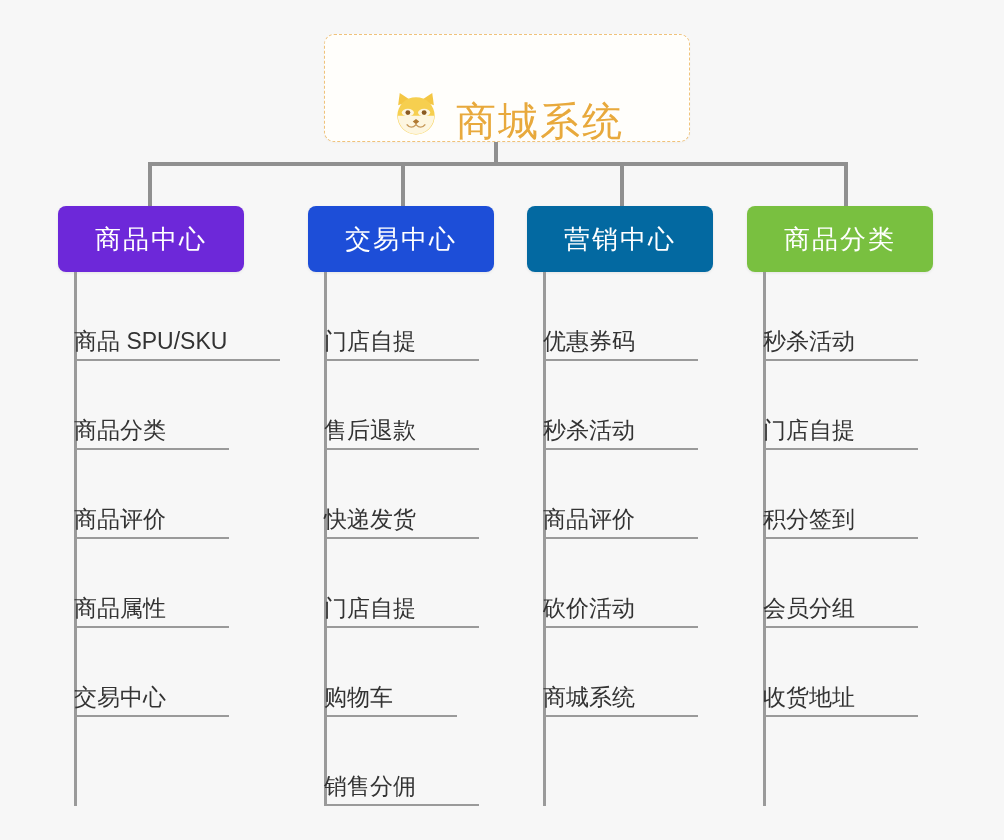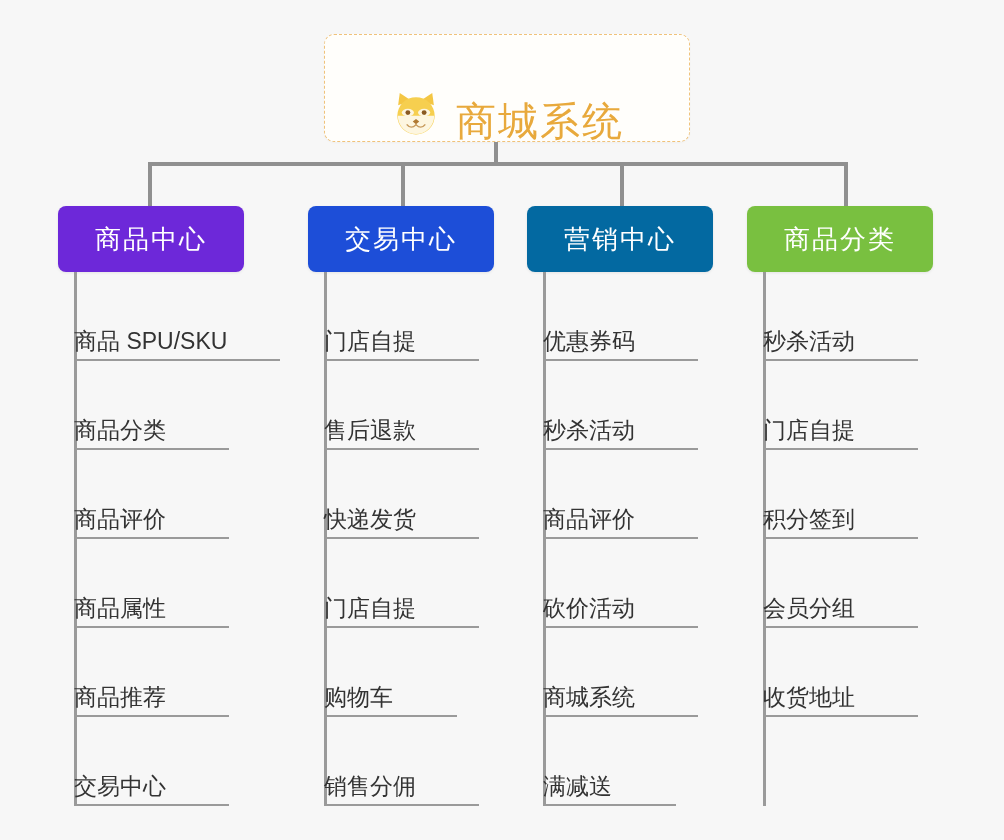--- a/index.html
+++ b/index.html
@@ -189,24 +189,20 @@
       </div>
       <div class="leaf-item">
         <span class="leaf-label">商品评价</span>
         <span class="leaf-rule" style="width:155px"></span>
       </div>
       <div class="leaf-item">
         <span class="leaf-label">商品属性</span>
         <span class="leaf-rule" style="width:155px"></span>
       </div>
       <div class="leaf-item">
-        <span class="leaf-label">商品推荐</span>
-        <span class="leaf-rule" style="width:155px"></span>
-      </div>
-      <div class="leaf-item">
         <span class="leaf-label">交易中心</span>
         <span class="leaf-rule" style="width:155px"></span>
       </div>
     </div>
   </div>
 
   <div class="col" style="left:308px">
     <div class="col-header" style="background:#1d4ed8">
       <span>交易中心</span>
     </div>
@@ -258,24 +254,20 @@
         <span class="leaf-rule" style="width:155px"></span>
       </div>
       <div class="leaf-item">
         <span class="leaf-label">砍价活动</span>
         <span class="leaf-rule" style="width:155px"></span>
       </div>
       <div class="leaf-item">
         <span class="leaf-label">商城系统</span>
         <span class="leaf-rule" style="width:155px"></span>
       </div>
-      <div class="leaf-item">
-        <span class="leaf-label">满减送</span>
-        <span class="leaf-rule" style="width:133px"></span>
-      </div>
     </div>
   </div>
 
   <div class="col" style="left:747px">
     <div class="col-header" style="background:#79c040">
       <span>商品分类</span>
     </div>
     <div class="col-spine" style="height:534px"></div>
     <div class="leaf-list">
       <div class="leaf-item">

